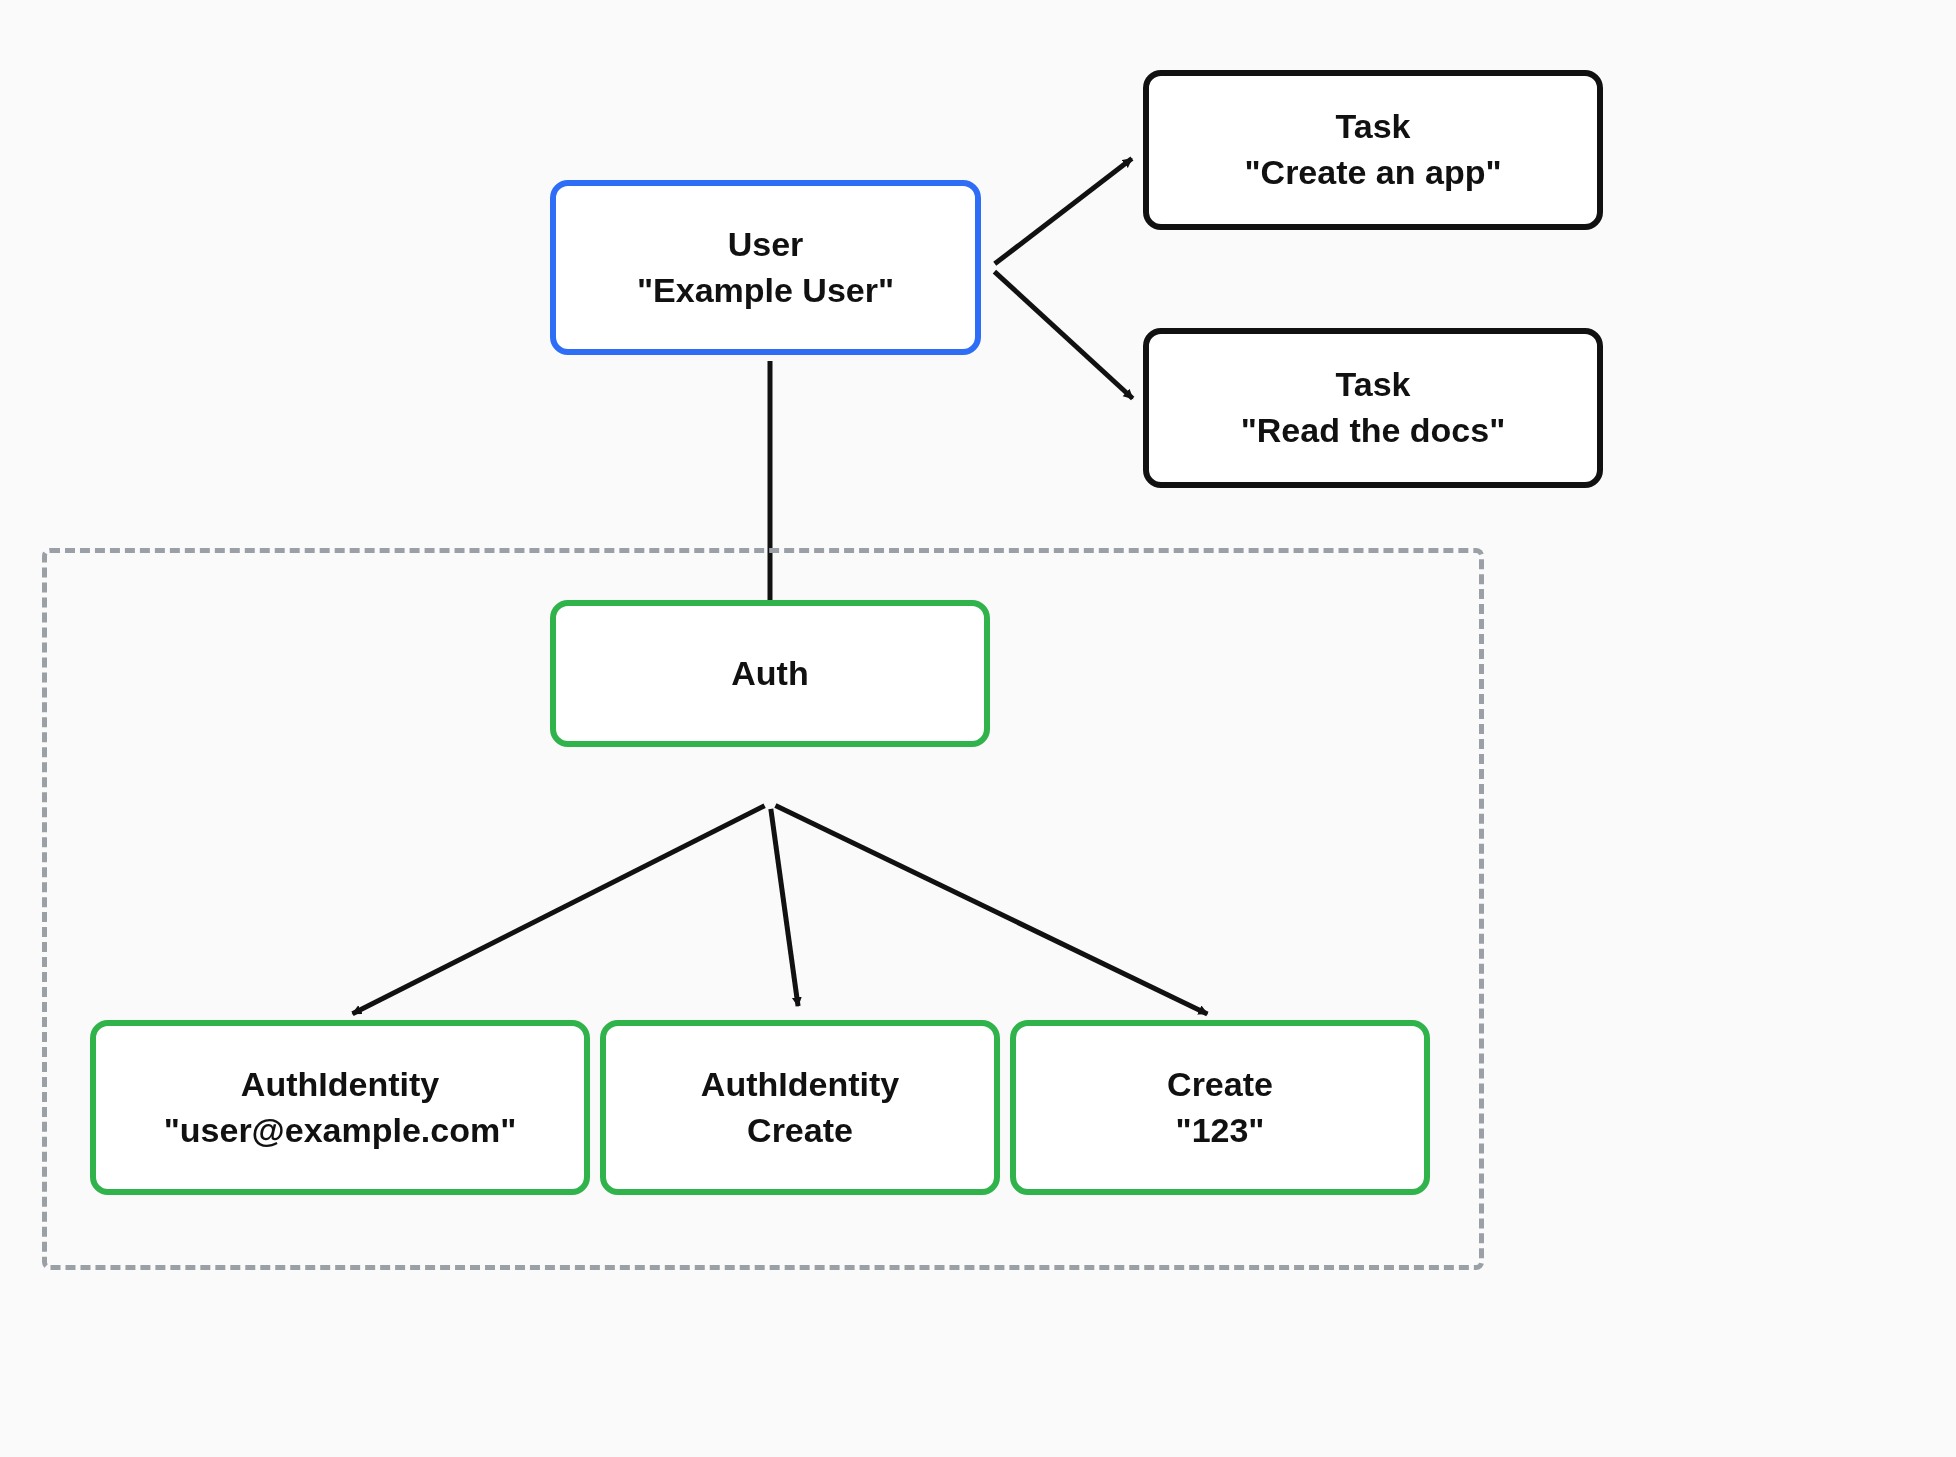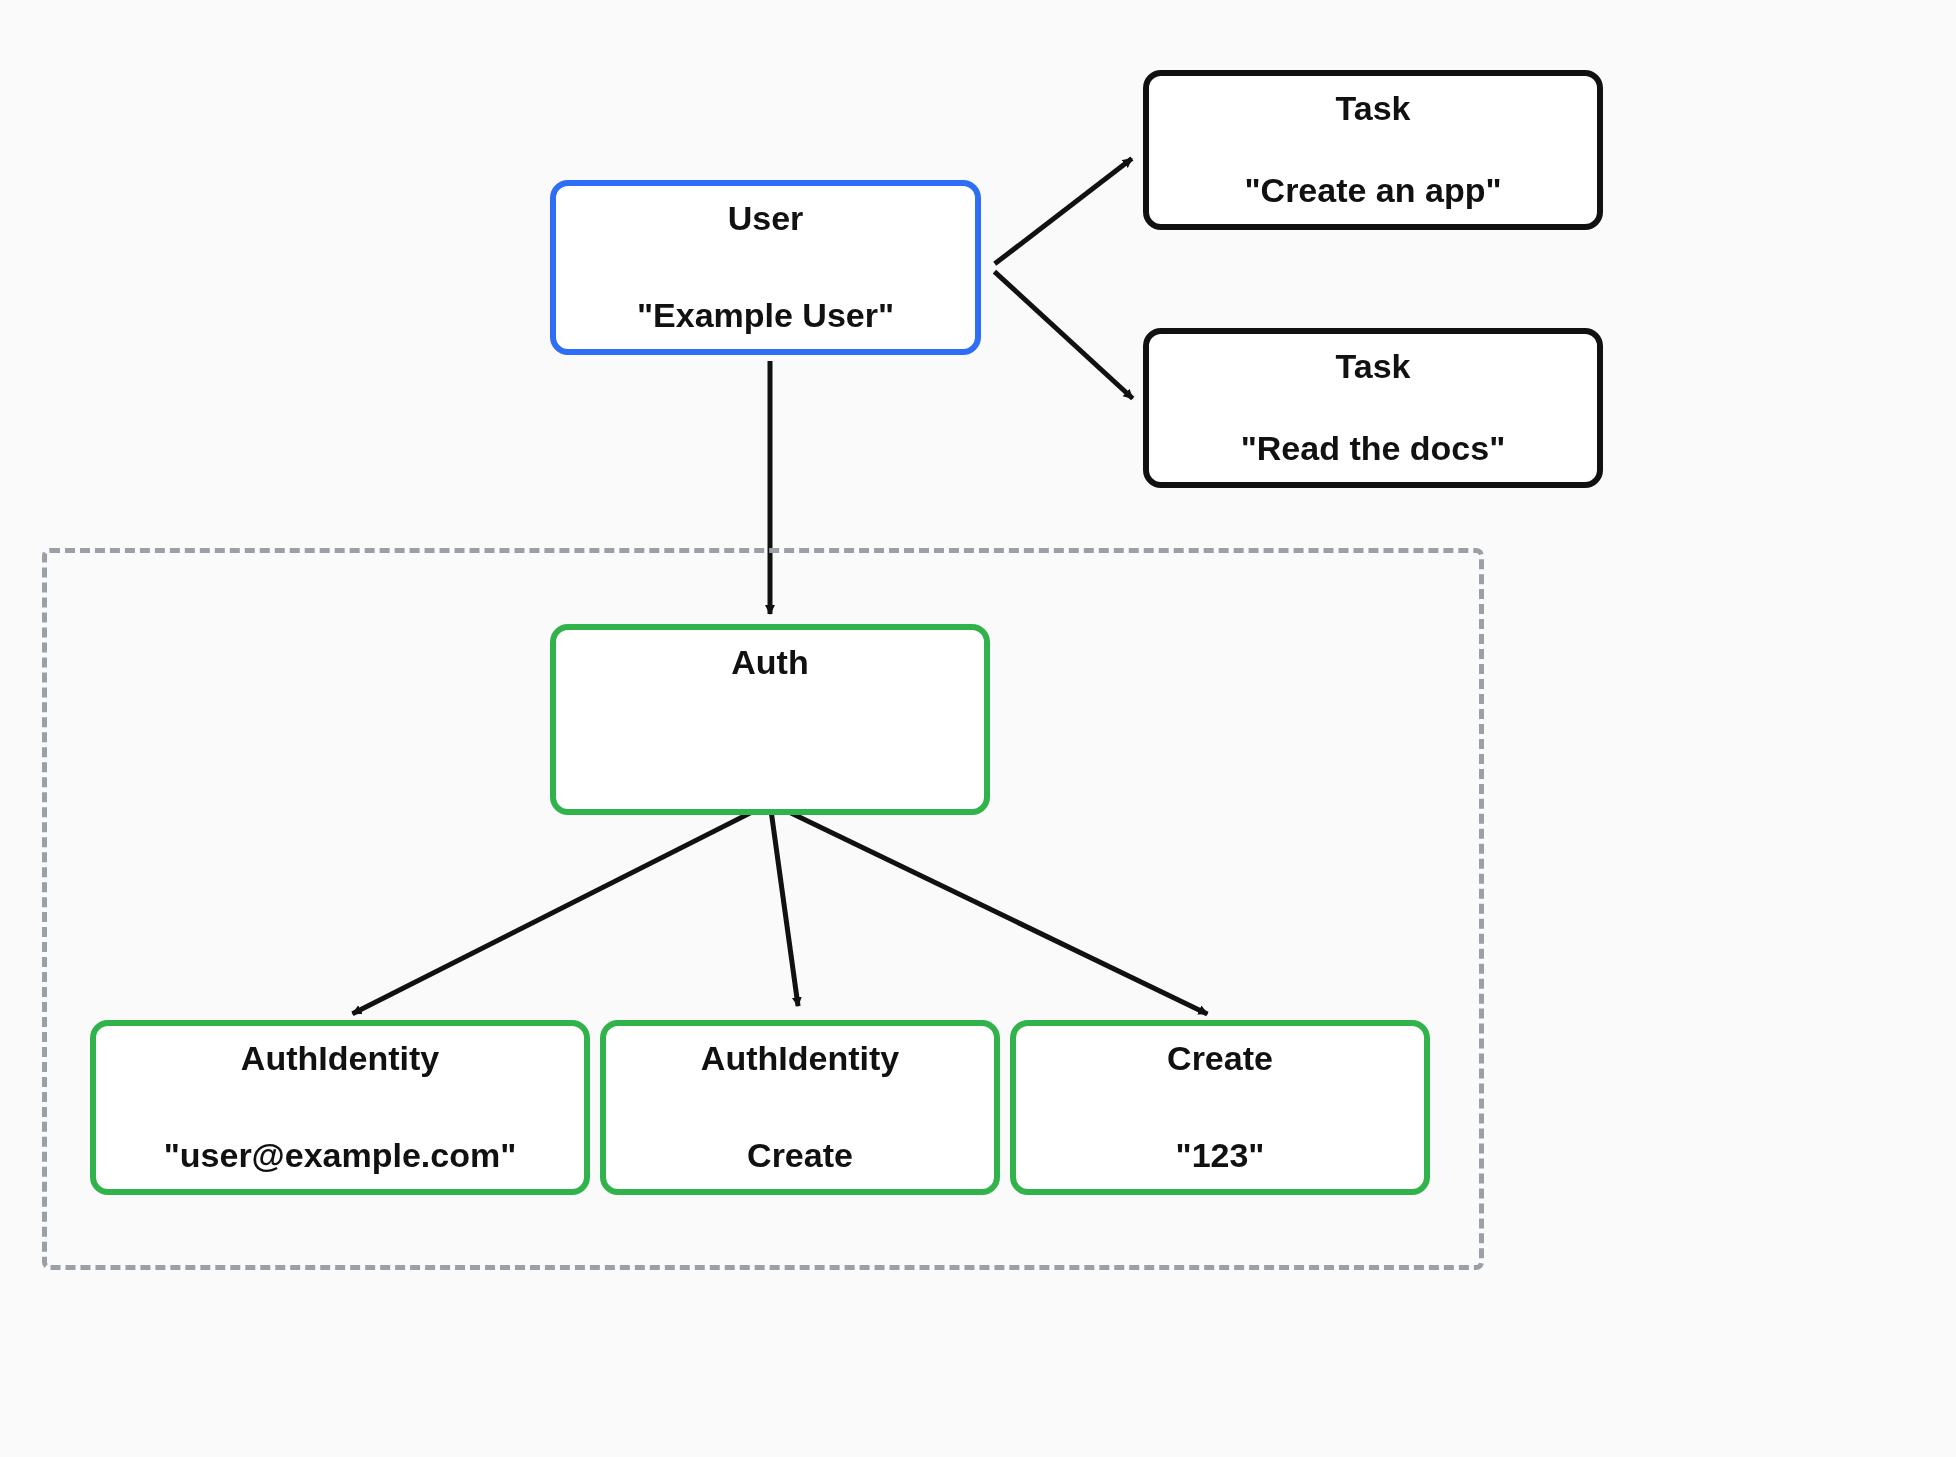--- a/index.html
+++ b/index.html
@@ -14,21 +14,21 @@
     width: 1956px;
     height: 1457px;
   }
   .node {
     position: absolute;
     background: #fff;
     border-radius: 18px;
     display: flex;
     flex-direction: column;
     align-items: center;
-    justify-content: space-between;
+    justify-content: center;
     text-align: center;
     font-weight: 700;
     line-height: 1.35;
     padding: 10px 20px;
   }
   .node .title { font-size: 34px; }
   .node .sub { font-size: 34px; }
   .dashed-group {
     position: absolute;
     border: 5px dashed #9aa0a6;
@@ -73,21 +73,21 @@
   <div class="node" id="n-task1" style="left: 1143px; top: 70px; width: 460px; height: 160px; border: 6px solid rgb(17, 17, 17);">
     <div class="title">Task</div>
     <div class="sub">"Create an app"</div>
   </div>
 
   <div class="node" id="n-task2" style="left: 1143px; top: 328px; width: 460px; height: 160px; border: 6px solid rgb(17, 17, 17);">
     <div class="title">Task</div>
     <div class="sub">"Read the docs"</div>
   </div>
 
-  <div class="node" id="n-auth" style="left: 550px; top: 624px; width: 440px; height: 191px; border: 6px solid rgb(47, 179, 74);">
+  <div class="node" id="n-auth" style="left: 550px; top: 600px; width: 440px; height: 147px; border: 6px solid rgb(47, 179, 74);">
     <div class="title">Auth</div>
   </div>
 
   <div class="node" id="n-id-email" style="left: 90px; top: 1020px; width: 500px; height: 175px; border: 6px solid rgb(47, 179, 74);">
     <div class="title">AuthIdentity</div>
     <div class="sub">"user@example.com"</div>
   </div>
 
   <div class="node" id="n-id-google" style="left: 600px; top: 1020px; width: 400px; height: 175px; border: 6px solid rgb(47, 179, 74);">
     <div class="title">AuthIdentity</div>

